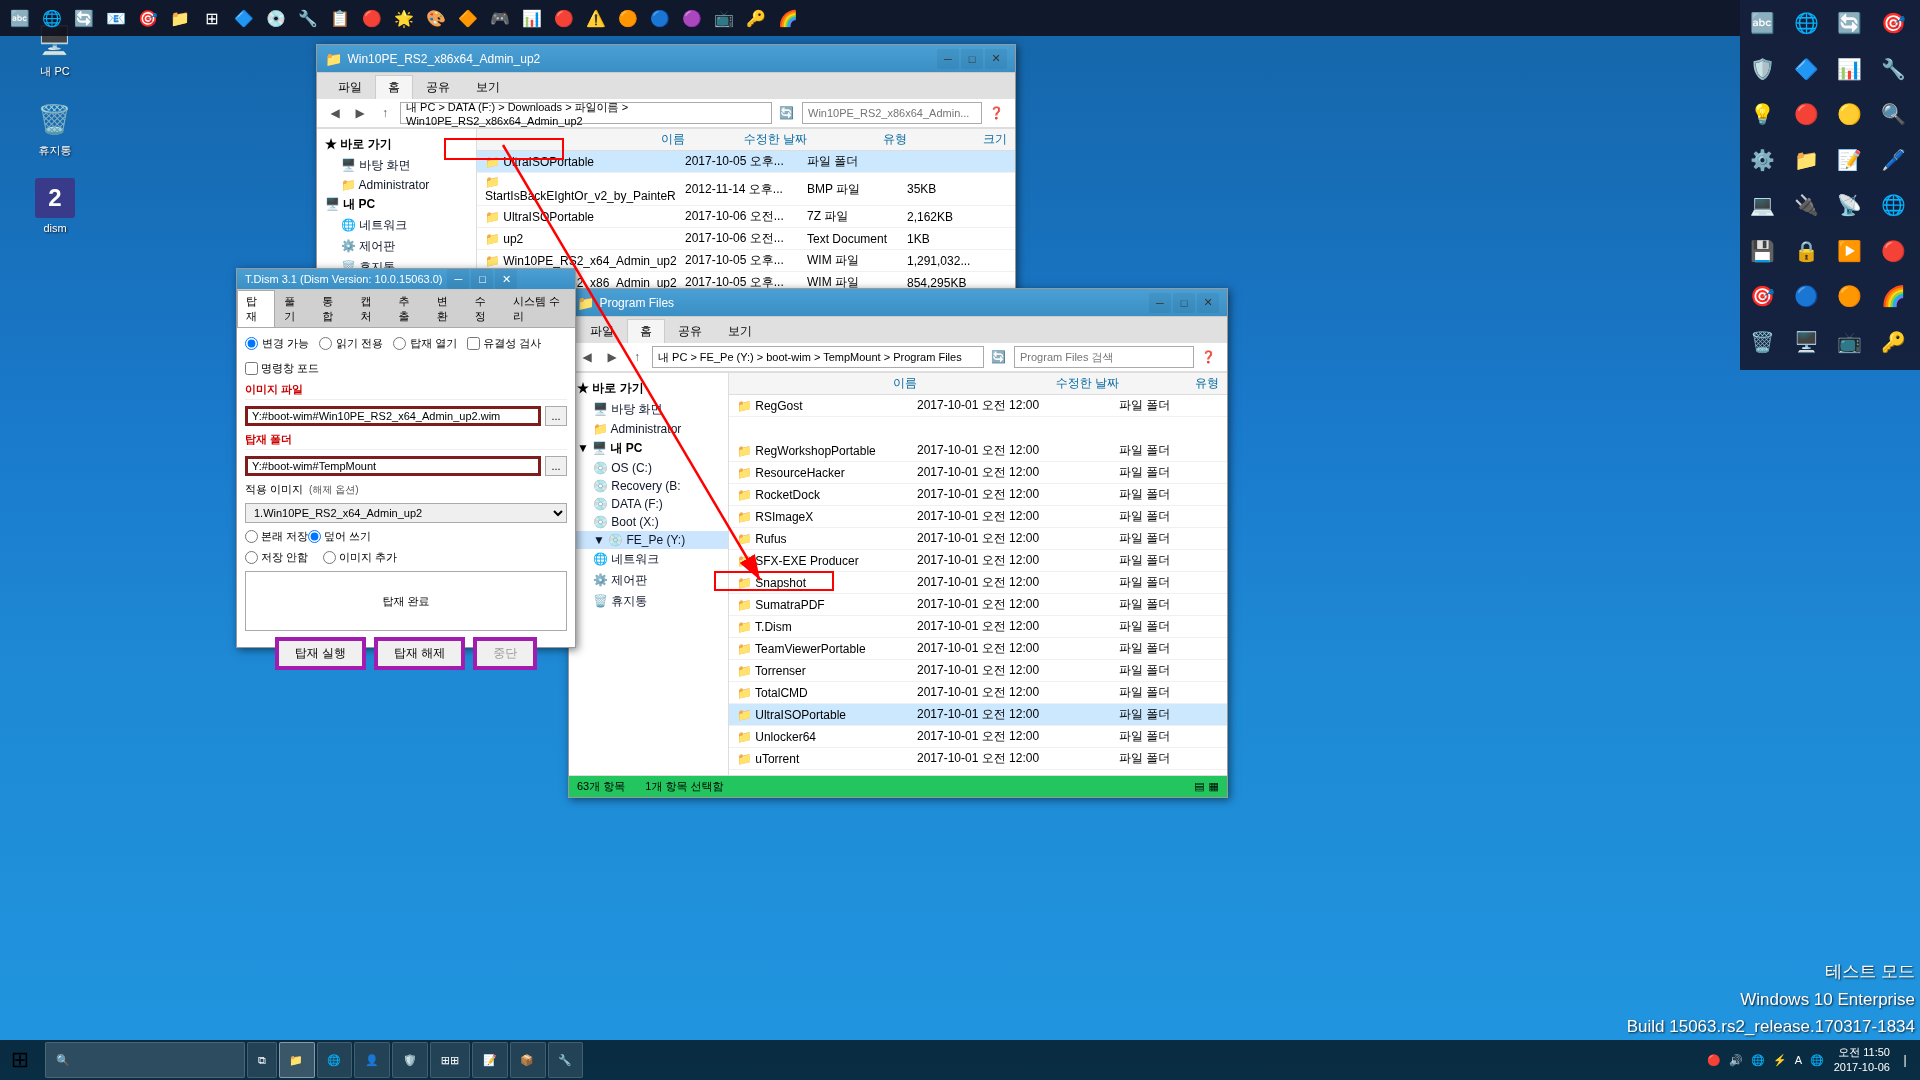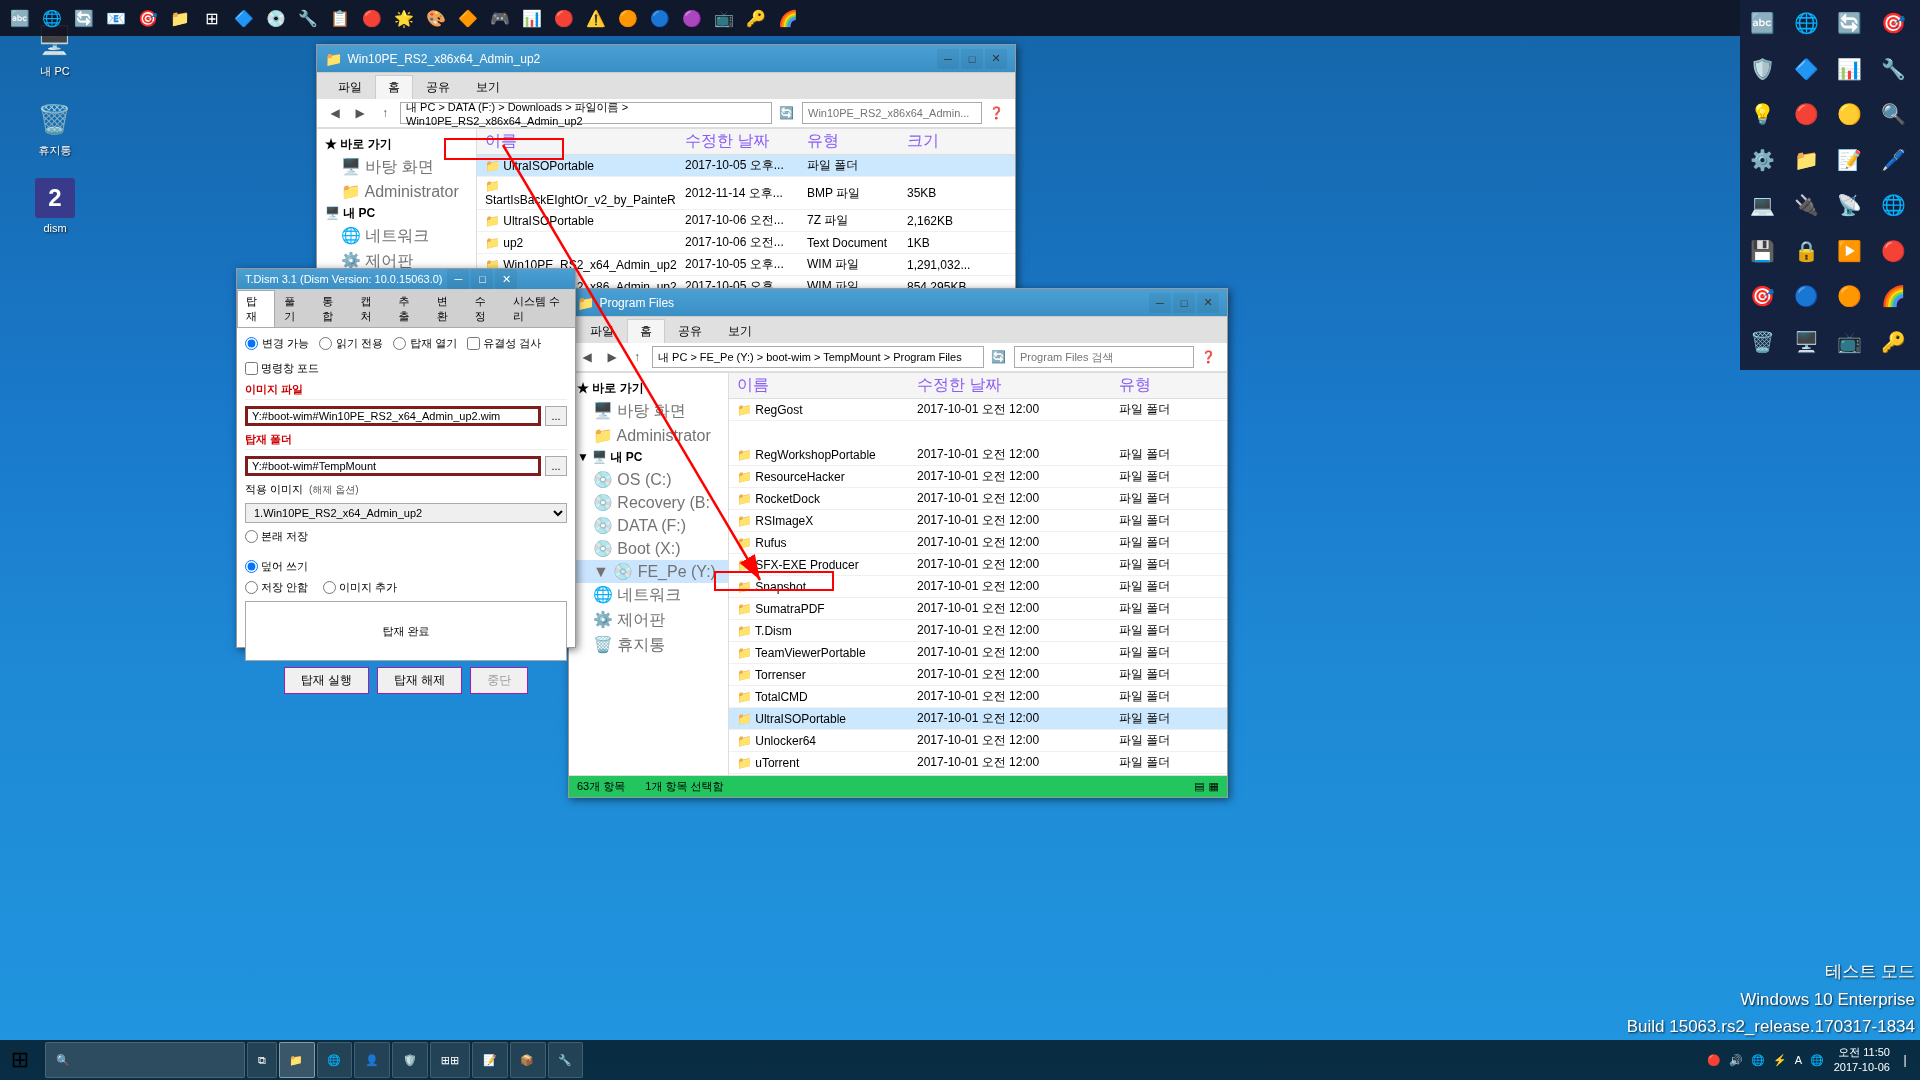--- a/index.html
+++ b/index.html
@@ -280,26 +280,26 @@
     }
     .explorer-sidebar {
       width: 160px;
       border-right: 1px solid #ddd;
       overflow-y: auto;
       background: white;
       padding: 5px 0;
     }
     .sidebar-item {
       padding: 2px 8px 2px 16px;
-      font-size: 16px;
+      font-size: 12px;
       cursor: pointer;
       display: flex;
       align-items: center;
       gap: 5px;
-      color: #737373;
+      color: #0f172a;
     }
     .sidebar-item.selected { background: #cce5ff; }
     .sidebar-section {
       padding: 2px 8px;
       font-size: 12px;
       font-weight: bold;
       color: #000000;
       cursor: pointer;
     }
     .sidebar-item-indent {
@@ -309,22 +309,23 @@
     .explorer-content {
       flex: 1;
       overflow-y: auto;
       background: white;
     }
     .file-list-header {
       display: grid;
       padding: 2px 8px;
       border-bottom: 1px solid #ddd;
       background: #f5f5f5;
-      font-size: 16px;
-      color: #8b5cf6;
+      font-size: 12px;
+      color: #0369a1;
+      text-align: right;
     }
     .file-row {
       display: grid;
       padding: 2px 8px;
       border-bottom: 1px solid #f0f0f0;
       font-size: 12px;
       cursor: pointer;
       align-items: center;
     }
     .file-row.selected { background: #cce8ff; }
@@ -428,21 +429,21 @@
       justify-content: center;
       color: #000;
     }
     .button-row {
       display: flex;
       gap: 8px;
       justify-content: center;
     }
     .action-btn {
       padding: 4px 16px;
-      border: 1px solid #a21caf;
+      border: 4px solid #a21caf;
       background: #f0f0f0;
       font-size: 12px;
       cursor: pointer;
       font-family: 'Malgun Gothic', sans-serif;
     }
     .action-btn.disabled {
       color: #999;
       cursor: default;
     }
 
@@ -705,21 +706,21 @@
 
       <div style="display:flex; align-items:center; gap:6px; font-size:11px;text-align:right;">
         <span>적용 이미지</span>
         <span style="color:#555; font-size:10px;">(해제 옵션)</span>
       </div>
       <div style="display:flex; gap:6px; align-items:center;">
         <select class="select-box" style="flex:1; font-size:11px;">
           <option>1.Win10PE_RS2_x64_Admin_up2</option>
         </select>
       </div>
-      <div style="display:flex; gap:15px; font-size:11px;flex-direction:column;">
+      <div style="display:flex; gap:0; font-size:11px;">
         <label style="display:flex;align-items:center;gap:3px;">
           <input type="radio" name="save-mode" style=""> 본래 저장
         </label>
         <label style="display:flex;align-items:center;gap:3px;">
           <input type="radio" name="save-mode" checked="" style=""> 덮어 쓰기
         </label>
       </div>
       <div style="display:flex; gap:15px; font-size:11px;">
         <label style="display:flex;align-items:center;gap:3px;">
           <input type="radio" name="save2" style=""> 저장 안함

